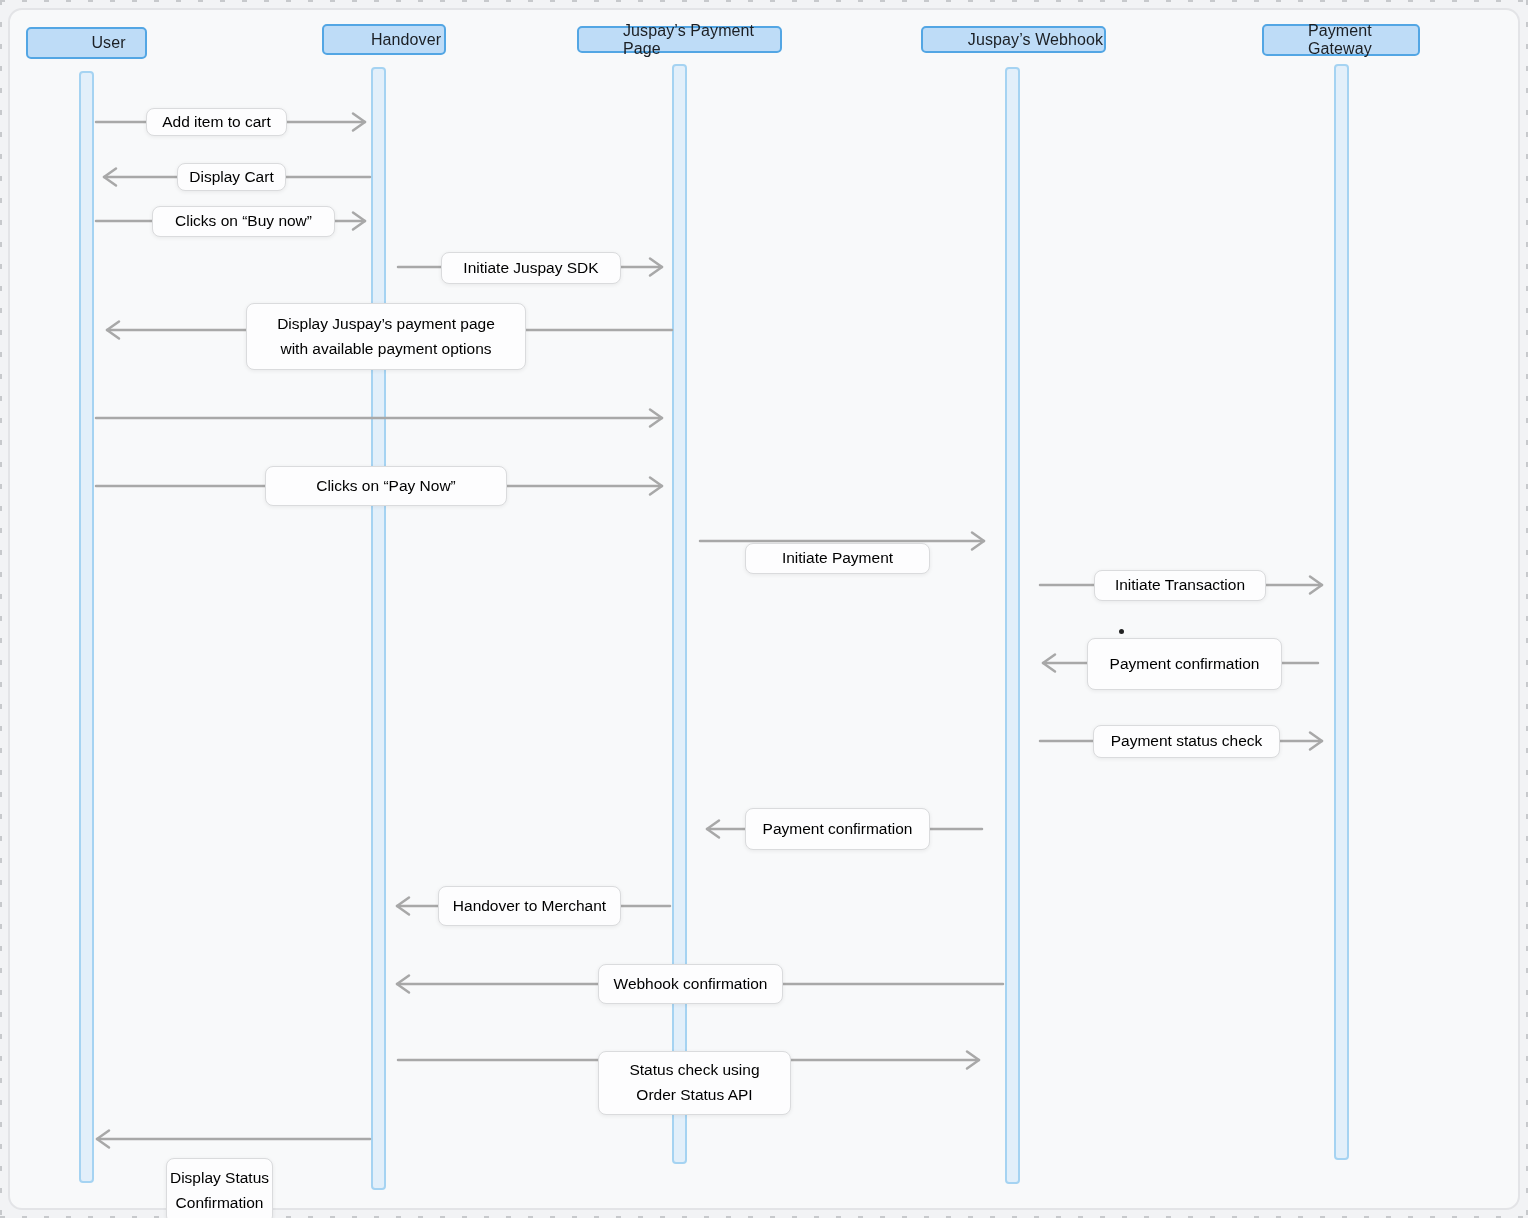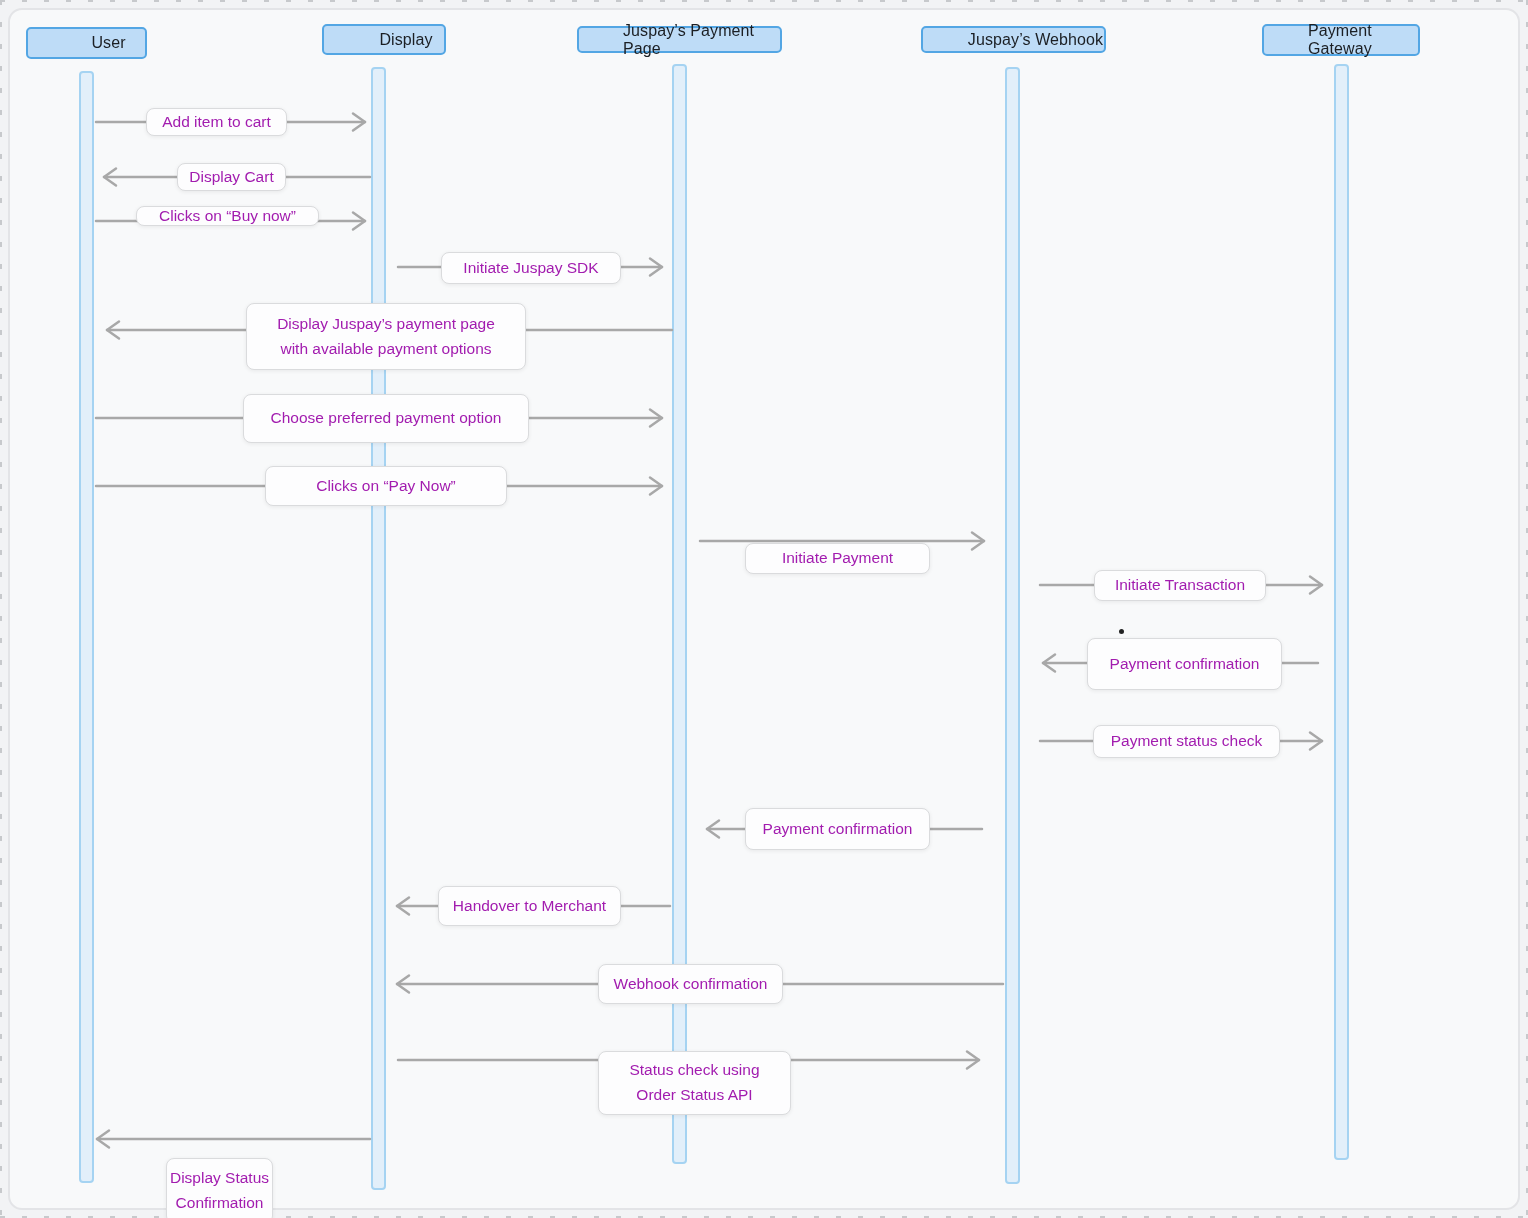--- a/index.html
+++ b/index.html
@@ -33,40 +33,40 @@
   }
   .lifeline{
     position:absolute;box-sizing:border-box;
     background:#e2effa;border:2px solid #a5d3f2;border-radius:4px;
   }
   .mlabel{
     position:absolute;box-sizing:border-box;
     background:#fdfdfe;border:1.5px solid #dadbdd;border-radius:8px;
     box-shadow:0 1px 4px rgba(0,0,0,.07);
     display:flex;flex-direction:column;align-items:center;justify-content:center;
-    color:#a21caf;font-size:15.5px;line-height:1.6;text-align:left;
+    color:#000000;font-size:15.5px;line-height:1.6;text-align:left;
     white-space:nowrap;
   }
   .dot{position:absolute;width:5px;height:5px;border-radius:50%;background:#222;z-index:5;}
   svg{position:absolute;left:0;top:0;}
 </style>
 </head>
 <body>
 
 <div class="stage">
   <div class="edge top"></div>
   <div class="edge bottom"></div>
   <div class="edge left"></div>
   <div class="edge right"></div>
   <div class="panel"></div>
   <div class="layer" id="actors-layer">
       <div class="lifeline" style="left: 78.5px; top: 71px; width: 15px; height: 1112px;"></div>
       <div class="actor" style="left: 26px; top: 27px; width: 121px; height: 32px;">User</div>
       <div class="lifeline" style="left: 370.5px; top: 67px; width: 15px; height: 1123px;"></div>
-      <div class="actor" style="left: 322px; top: 24px; width: 124px; height: 31px;">Display</div>
+      <div class="actor" style="left: 322px; top: 24px; width: 124px; height: 31px;">Handover</div>
       <div class="lifeline" style="left: 671.5px; top: 64px; width: 15px; height: 1100px;"></div>
       <div class="actor" style="left: 577px; top: 26px; width: 205px; height: 27px;">Juspay’s Payment Page</div>
       <div class="lifeline" style="left: 1004.5px; top: 67px; width: 15px; height: 1117px;"></div>
       <div class="actor" style="left: 921px; top: 26px; width: 185px; height: 27px;">Juspay’s Webhook</div>
       <div class="lifeline" style="left: 1333.5px; top: 64px; width: 15px; height: 1096px;"></div>
       <div class="actor" style="left: 1262px; top: 24px; width: 158px; height: 32px;">Payment Gateway</div>
     </div>
   <svg class="layer" id="arrows-layer" width="1528" height="1218" viewBox="0 0 1528 1218">
       <g stroke="#a8a8a8" stroke-width="2.5" fill="none" stroke-linecap="round" stroke-linejoin="round">
         <line x1="96" y1="122" x2="365" y2="122"></line>
@@ -133,32 +133,29 @@
         <polyline points="109,1130.5 97,1139 109,1147.5"></polyline>
       </g>
     </svg>
   <div class="layer" id="labels-layer">
       <div class="mlabel" style="left: 146px; top: 108px; width: 141px; height: 28px;">
         <div>Add item to cart</div>
       </div>
       <div class="mlabel" style="left: 177px; top: 163px; width: 109px; height: 28px;">
         <div>Display Cart</div>
       </div>
-      <div class="mlabel" style="left: 136px; top: 206px; width: 183px; height: 20px;">
+      <div class="mlabel" style="left: 152px; top: 206px; width: 183px; height: 31px;">
         <div>Clicks on “Buy now”</div>
       </div>
       <div class="mlabel" style="left: 441px; top: 252px; width: 180px; height: 32px;">
         <div>Initiate Juspay SDK</div>
       </div>
       <div class="mlabel" style="left: 246px; top: 303px; width: 280px; height: 67px;">
         <div>Display Juspay’s payment page</div>
         <div>with available payment options</div>
-      </div>
-      <div class="mlabel" style="left: 243px; top: 394px; width: 286px; height: 49px;">
-        <div>Choose preferred payment option</div>
       </div>
       <div class="mlabel" style="left: 265px; top: 466px; width: 242px; height: 40px;">
         <div>Clicks on “Pay Now”</div>
       </div>
       <div class="mlabel" style="left: 745px; top: 526px; width: 185px; height: 31px; margin-top: 17px;">
         <div>Initiate Payment</div>
       </div>
       <div class="mlabel" style="left: 1094px; top: 570px; width: 172px; height: 31px;">
         <div>Initiate Transaction</div>
       </div>

